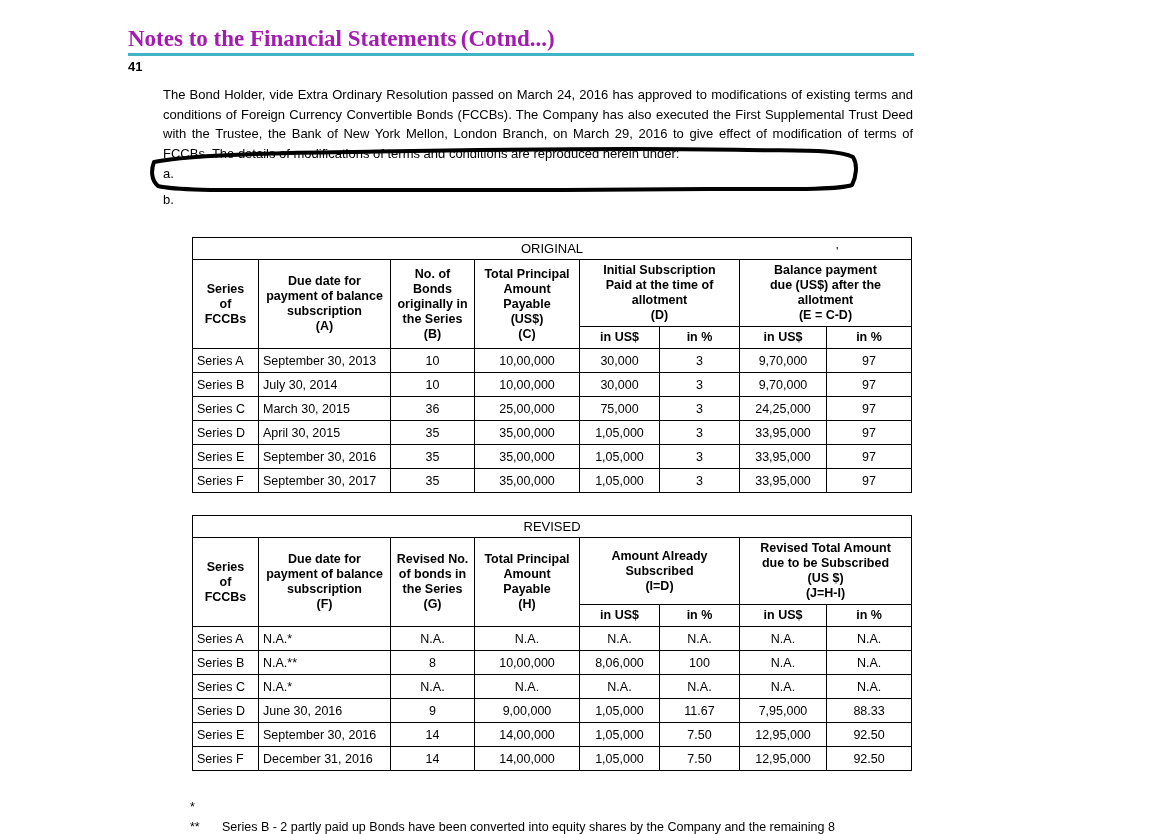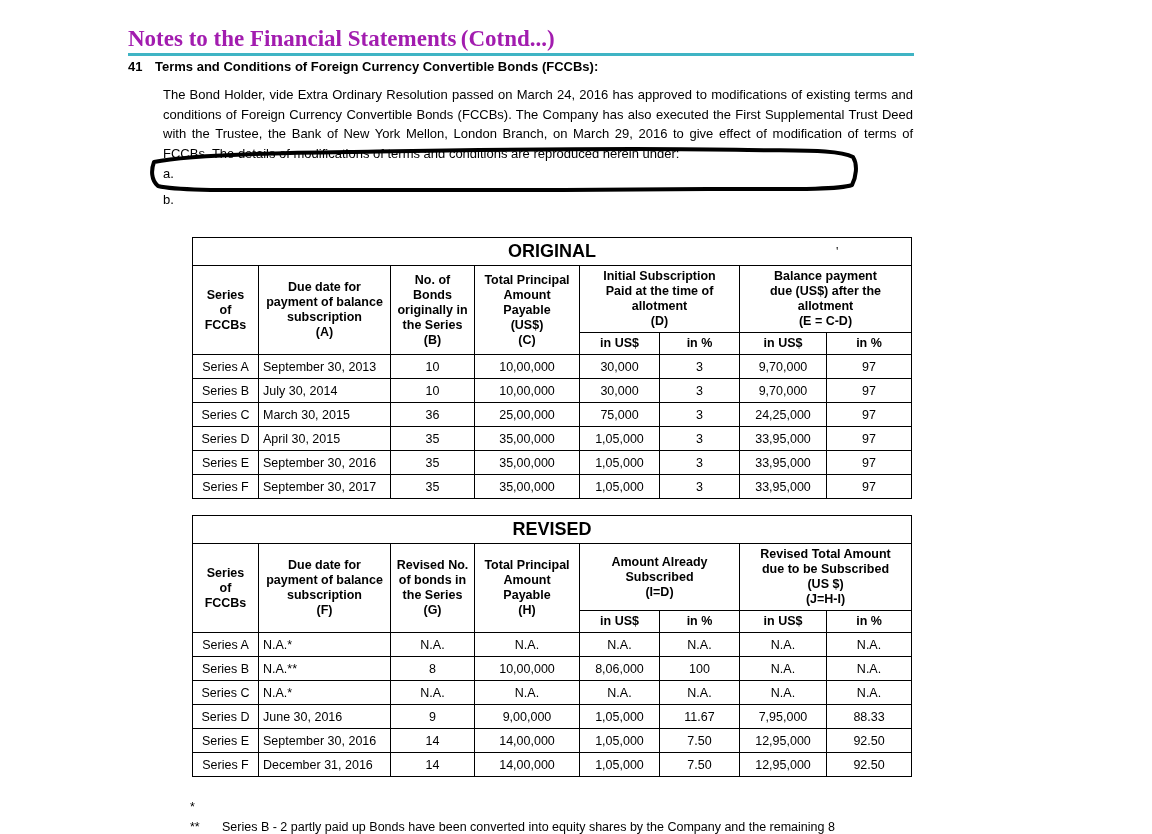--- a/index.html
+++ b/index.html
@@ -130,33 +130,33 @@
     font-size: 12.5px;
     table-layout: fixed;
   }
   table.fin td, table.fin th {
     border: 1px solid #000;
     padding: 3px 4px;
     vertical-align: middle;
   }
   .band {
     text-align: center;
-    font-weight: bold;
-    font-size: 18px;
+    font-weight: normal;
+    font-size: 13px;
     padding: 5px 0;
   }
   .hdr {
     text-align: center;
     font-weight: bold;
     line-height: 15px;
     font-size: 12.5px;
   }
   .cell-c { text-align: center; }
   .cell-l { text-align: left; padding-left: 8px; margin-top: 24px; }
-  .rowtitle { text-align: center; padding-left: 8px; }
+  .rowtitle { text-align: left; padding-left: 8px; }
 
   
   #table-original { left: 192px; top: 237px; width: 719px; }
   #table-revised  { left: 192px; top: 515px; width: 719px; }
 
   .row-h { height: 24px; }
 
   
   .fn {
     position: absolute;
@@ -173,21 +173,20 @@
 
 <div class="page">
 
   <div class="header-wrap">
     <span class="header-title">Notes to the Financial Statements</span>
     <span class="header-title contd">(Cotnd...)</span>
   </div>
   <div class="header-rule"></div>
 
   <div class="note-num">41</div>
-  <div class="note-title">Terms and Conditions of Foreign Currency Convertible Bonds (FCCBs):</div>
 
   <div class="para">The Bond Holder, vide Extra Ordinary Resolution passed on March 24, 2016 has approved to modifications of existing terms and conditions of Foreign Currency Convertible Bonds (FCCBs). The Company has also executed the First Supplemental Trust Deed with the Trustee, the Bank of New York Mellon, London Branch, on March 29, 2016 to give effect of modification of terms of FCCBs. The details of modifications of terms and conditions are reproduced herein under:</div>
 
   <div class="item-a-label">a.</div>
 
   <svg class="highlight-box" viewBox="0 0 714 48">
     <path d="M6,17 C40,10 120,8 200,7 C320,5 470,2 600,5 C650,6 690,4 705,12 C710,20 708,32 704,40 C690,45 640,44 560,44 C420,45 260,46 140,45 C90,45 30,46 10,41 C3,35 3,25 6,17 Z" fill="none" stroke="#000000" stroke-width="4" stroke-linecap="round" stroke-linejoin="round"></path>
   </svg>
 
   <div class="item-b-label">b.</div>

